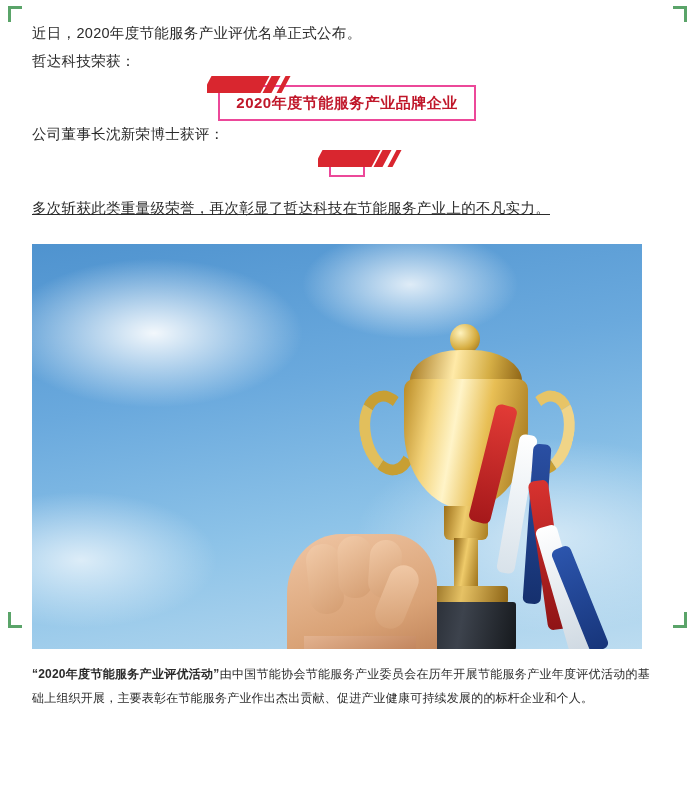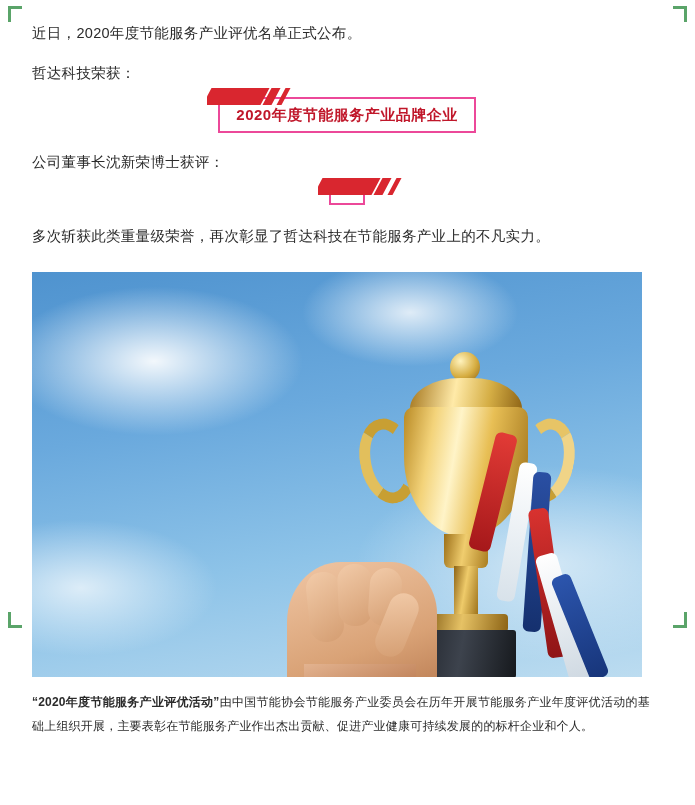--- a/index.html
+++ b/index.html
@@ -95,23 +95,23 @@
 
   .para {
     font-size: 14.5px;
     color: #2b2b2b;
     line-height: 1.9;
     letter-spacing: 0.3px;
     margin: 0;
     padding: 0;
   }
   .p1 { margin-top: 20px; }
-  .p2 { margin-top: 12px; }
-  .p3 { margin-top: 16px; }
-  .p4 { margin-top: 18px; }
+  .p2 { margin-top: 0; }
+  .p3 { }
+  .p4 { margin-top: 18px; text-decoration: underline; }
 
   
   .award-wrap {
     display: flex;
     justify-content: center;
     margin-top: 10px;
   }
   .award {
     position: relative;
     display: inline-block;

